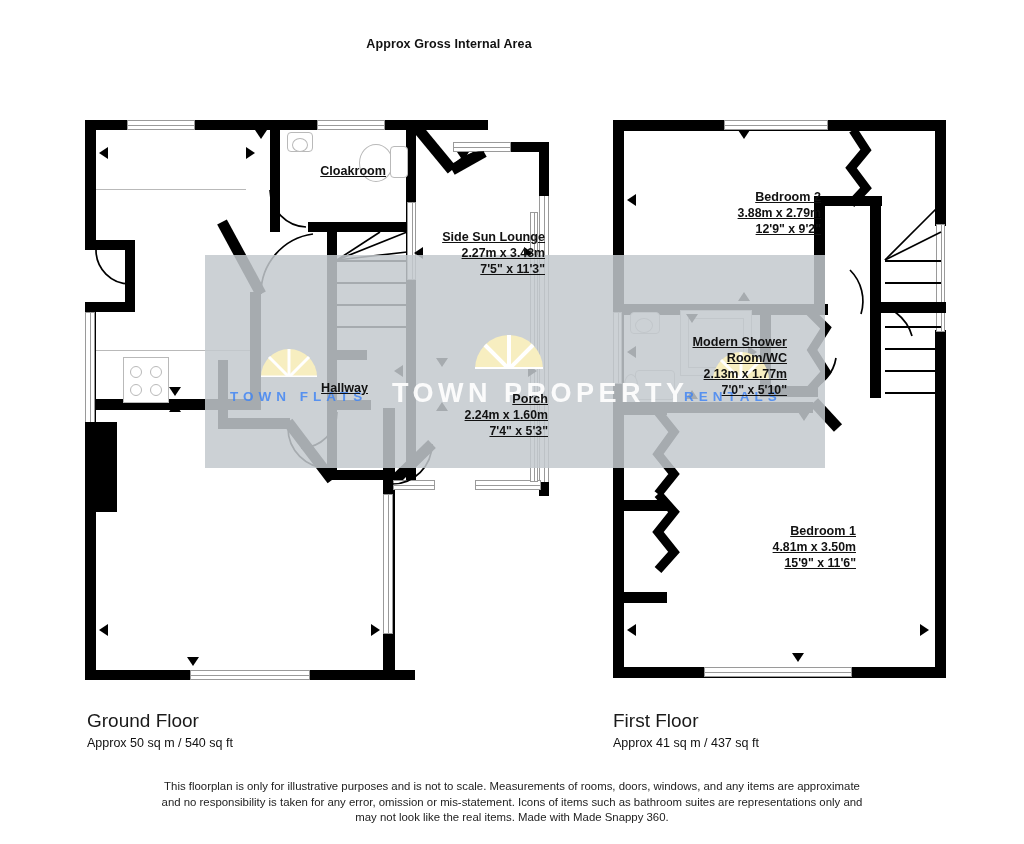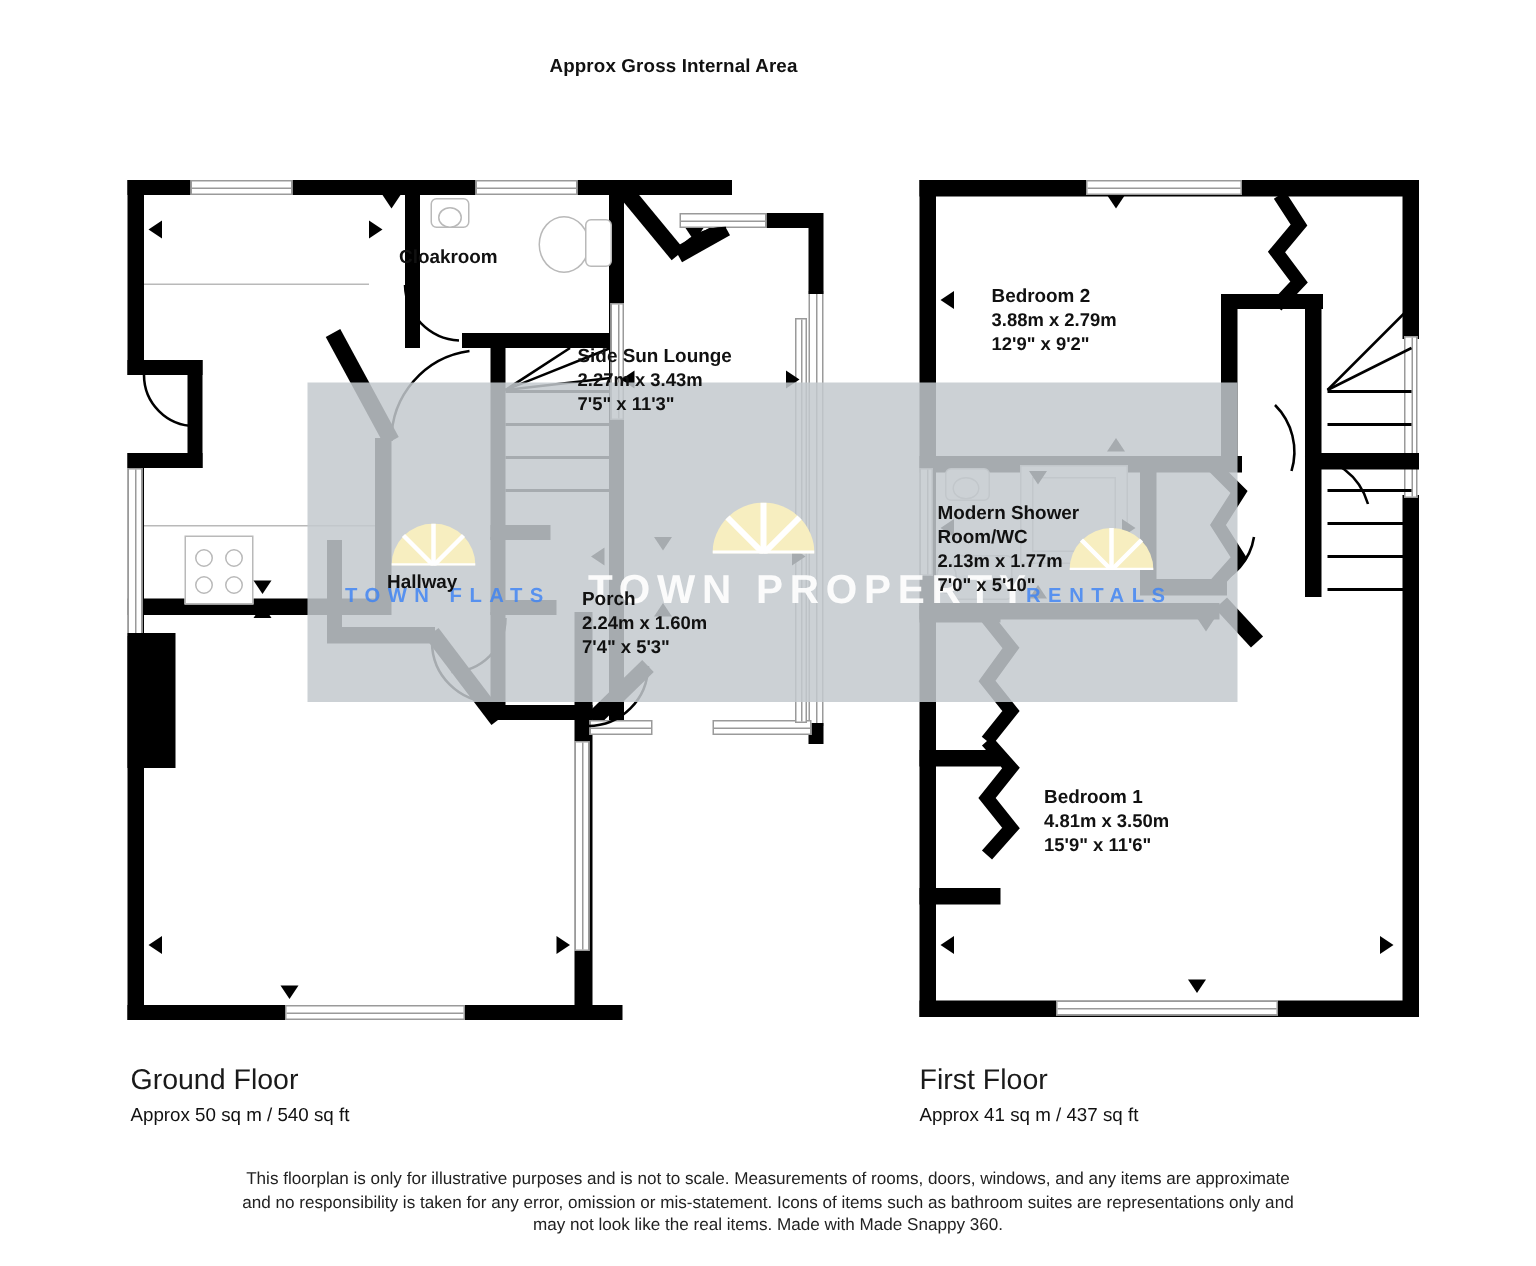--- a/index.html
+++ b/index.html
@@ -33,21 +33,21 @@
   .win.v:after{content:"";position:absolute;top:0;bottom:0;left:50%;width:1px;background:#9a9a9a;}
 
   
   .ar{position:absolute;width:0;height:0;}
   .ar.l{border-top:6px solid transparent;border-bottom:6px solid transparent;border-right:9px solid #000;}
   .ar.r{border-top:6px solid transparent;border-bottom:6px solid transparent;border-left:9px solid #000;}
   .ar.u{border-left:6px solid transparent;border-right:6px solid transparent;border-bottom:9px solid #000;}
   .ar.d{border-left:6px solid transparent;border-right:6px solid transparent;border-top:9px solid #000;}
 
   
-  .lbl{position:absolute;text-align:left;}
+  .lbl{position:absolute;text-align:right;text-decoration:underline;}
   .lbl .n{font-size:12.6px;font-weight:bold;line-height:16px;white-space:nowrap;}
   .lbl .m{font-size:12.3px;font-weight:bold;line-height:16px;white-space:nowrap;}
   .lbl .f{font-size:12.3px;font-weight:bold;line-height:16px;white-space:nowrap;}
 
   svg.sw{position:absolute;overflow:visible;}
   svg.sw path{fill:none;stroke:#000;stroke-width:1.7;}
 
   
   .fx{position:absolute;border:1.1px solid #b9b9b9;box-sizing:border-box;background:#fff;}
   .fx.r{border-radius:4px;}

